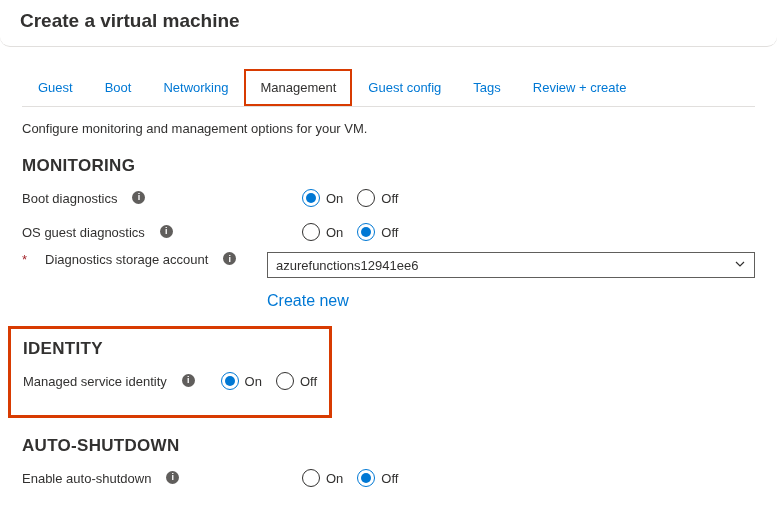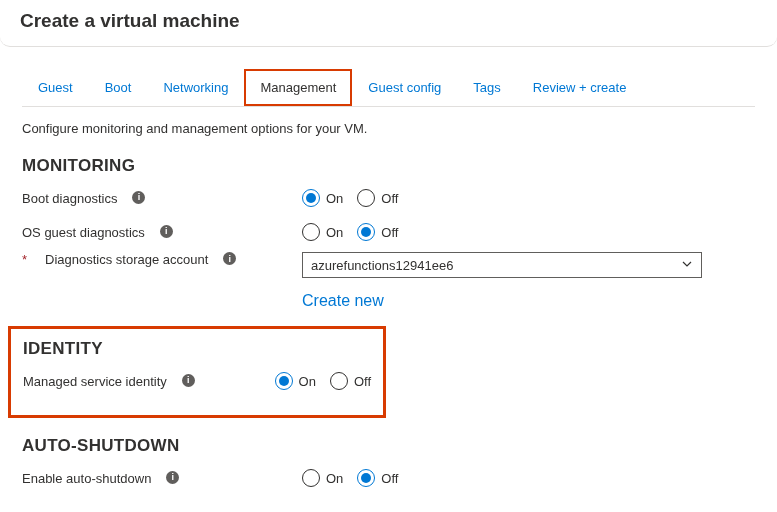--- a/index.html
+++ b/index.html
@@ -84,36 +84,36 @@
     background: #fff;
   }
   .radio.selected .radio-circle { border-color: #0078d4; }
   .radio.selected .radio-dot {
     width: 10px; height: 10px;
     background: #0078d4; border-radius: 50%;
   }
   .select-box {
     border: 1px solid #605e5c;
     height: 26px;
-    width: 400px;
+    width: 488px;
     display: flex; align-items: center;
     padding: 0 8px;
     justify-content: space-between;
     cursor: pointer;
     font-size: 13px;
   }
   .link {
     color: #0078d4; font-size: 16px; cursor: pointer;
     margin-top: 4px; display: inline-block;
   }
   .highlight-box {
     border: 3px solid #d83b01;
     padding: 10px 12px 14px 12px;
     margin: 16px 0 8px -14px;
-    width: 378px;
+    width: 324px;
   }
   .highlight-box .section-heading { margin-top: 0; }
   .highlight-box .label-col { width: 262px; }
 </style>
 </head>
 <body>
 
 <div class="page-title">Create a virtual machine</div>
 
 <div class="content">

